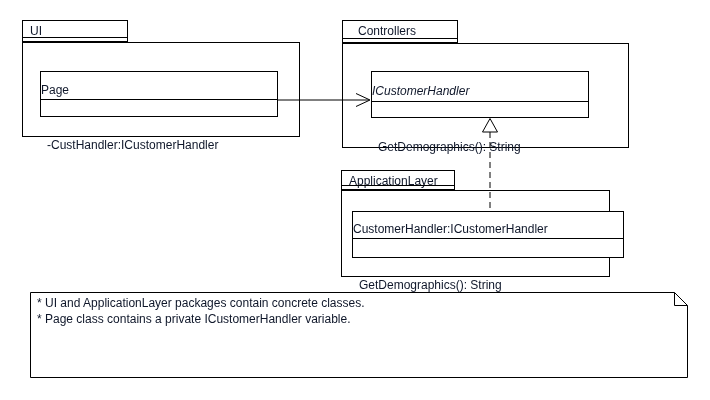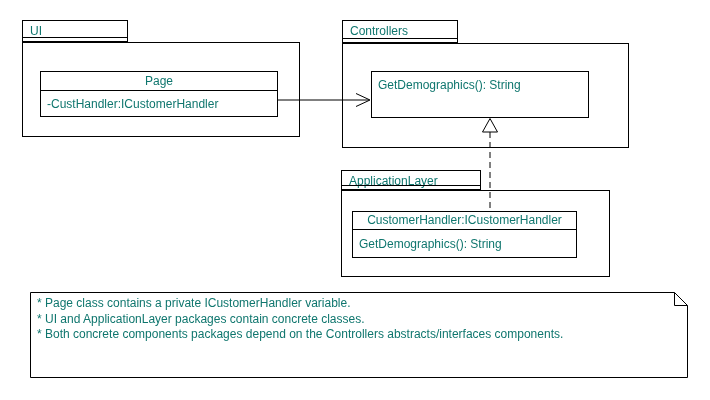--- a/index.html
+++ b/index.html
@@ -3,21 +3,21 @@
 <meta charset="utf-8">
 <style>
   html, body { margin: 0; padding: 0; background: #ffffff; }
   .canvas {
     position: relative;
     width: 710px;
     height: 400px;
     background: #ffffff;
     font-family: "Liberation Sans", sans-serif;
     font-size: 12px;
-    color: #0f766e;
+    color: #0f172a;
     overflow: hidden;
   }
   .abs { position: absolute; box-sizing: border-box; }
 
   
   .pkg-tab {
     border: 1px solid #000;
     background: #fff;
     z-index: 2;
   }
@@ -33,53 +33,54 @@
   }
   .pkg-body {
     border: 1px solid #000;
     background: #fff;
     z-index: 1;
   }
 
   
   .ui-tab   { left: 22px;  top: 20px;  width: 106px; height: 22px; }
   .ui-body  { left: 22px;  top: 42px;  width: 278px; height: 95px; }
-  .ctl-tab  { left: 342px; top: 20px;  width: 116px; height: 23px; }
+  .ctl-tab  { left: 342px; top: 20px;  width: 116px; height: 23px; padding-left: 8px; }
   .ctl-body { left: 342px; top: 43px;  width: 287px; height: 105px; }
-  .al-tab   { left: 341px; top: 170px; width: 140px; height: 20px; }
+  .al-tab   { left: 341px; top: 170px; width: 114px; height: 20px; }
   .al-body  { left: 341px; top: 190px; width: 269px; height: 87px; }
 
   
   .cls {
     border: 1px solid #000;
     background: #fff;
     z-index: 3;
   }
   .cls-title {
     border-bottom: 1px solid #000;
-    text-align: center;
     white-space: nowrap;
     overflow: hidden;
+    margin-top: 9px;
   }
   .cls-member {
     padding-left: 6px;
     white-space: nowrap;
     overflow: hidden;
     display: flex;
     align-items: center;
+    margin-top: 32px;
   }
   .italic { font-style: italic; }
 
   .page-box  { left: 40px;  top: 71px;  width: 238px; height: 46px; }
   .page-box  .cls-title  { height: 18px; line-height: 18px; }
   .page-box  .cls-member { height: 26px; }
   .ich-box   { left: 371px; top: 71px;  width: 218px; height: 47px; }
   .ich-box   .cls-title  { height: 20px; line-height: 20px; }
   .ich-box   .cls-member { height: 25px; }
-  .ch-box    { left: 352px; top: 211px; width: 225px; height: 47px; }
+  .ch-box    { left: 352px; top: 211px; width: 272px; height: 47px; }
   .ch-box    .cls-title  { height: 17px; line-height: 17px; }
   .ch-box    .cls-member { height: 28px; }
 
   
   svg.overlay {
     position: absolute;
     left: 0; top: 0;
     z-index: 4;
     pointer-events: none;
   }
@@ -118,20 +119,21 @@
     <span class="tab-underline"></span>
   </div>
   <div class="abs pkg-body al-body"></div>
 
   <div class="abs cls page-box">
     <div class="cls-title">Page</div>
     <div class="cls-member">-CustHandler:ICustomerHandler</div>
   </div>
 
   <div class="abs cls ich-box">
+    <div class="cls-title italic">ICustomerHandler</div>
     <div class="cls-member">GetDemographics(): String</div>
   </div>
 
   <div class="abs cls ch-box">
     <div class="cls-title">CustomerHandler:ICustomerHandler</div>
     <div class="cls-member">GetDemographics(): String</div>
   </div>
 
   <svg class="overlay" width="710" height="400" viewBox="0 0 710 400">
 
@@ -139,18 +141,17 @@
     <polyline points="356,93.5 370,100 356,106.5" fill="none" stroke="#000" stroke-width="1"></polyline>
 
     <line x1="490" y1="132" x2="490" y2="211" stroke="#000" stroke-width="1" stroke-dasharray="6,4"></line>
     <polygon points="490,118.5 482.5,132 497.5,132" fill="#ffffff" stroke="#000" stroke-width="1"></polygon>
 
     <polygon points="30.5,292.5 674.5,292.5 687.5,305.5 687.5,377.5 30.5,377.5" fill="#ffffff" stroke="#000" stroke-width="1"></polygon>
     <polyline points="674.5,292.5 674.5,305.5 687.5,305.5" fill="none" stroke="#000" stroke-width="1"></polyline>
   </svg>
 
   <div class="abs note-text">
+    <span class="note-line">* UI and ApplicationLayer packages contain concrete classes.</span>
     <span class="note-line">* Page class contains a private ICustomerHandler variable.</span>
-    <span class="note-line">* UI and ApplicationLayer packages contain concrete classes.</span>
-    <span class="note-line">* Both concrete components packages depend on the Controllers abstracts/interfaces components.</span>
   </div>
 
 </div>
 
 </body></html>

